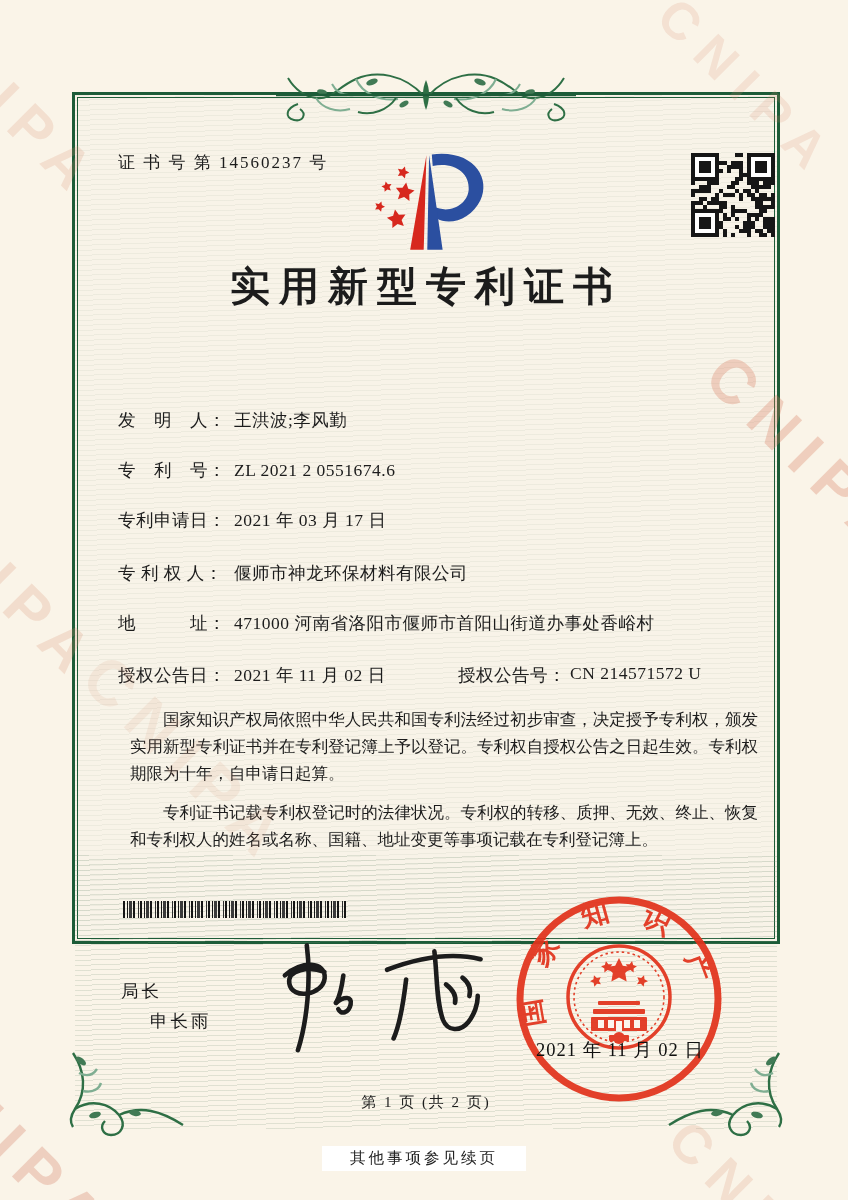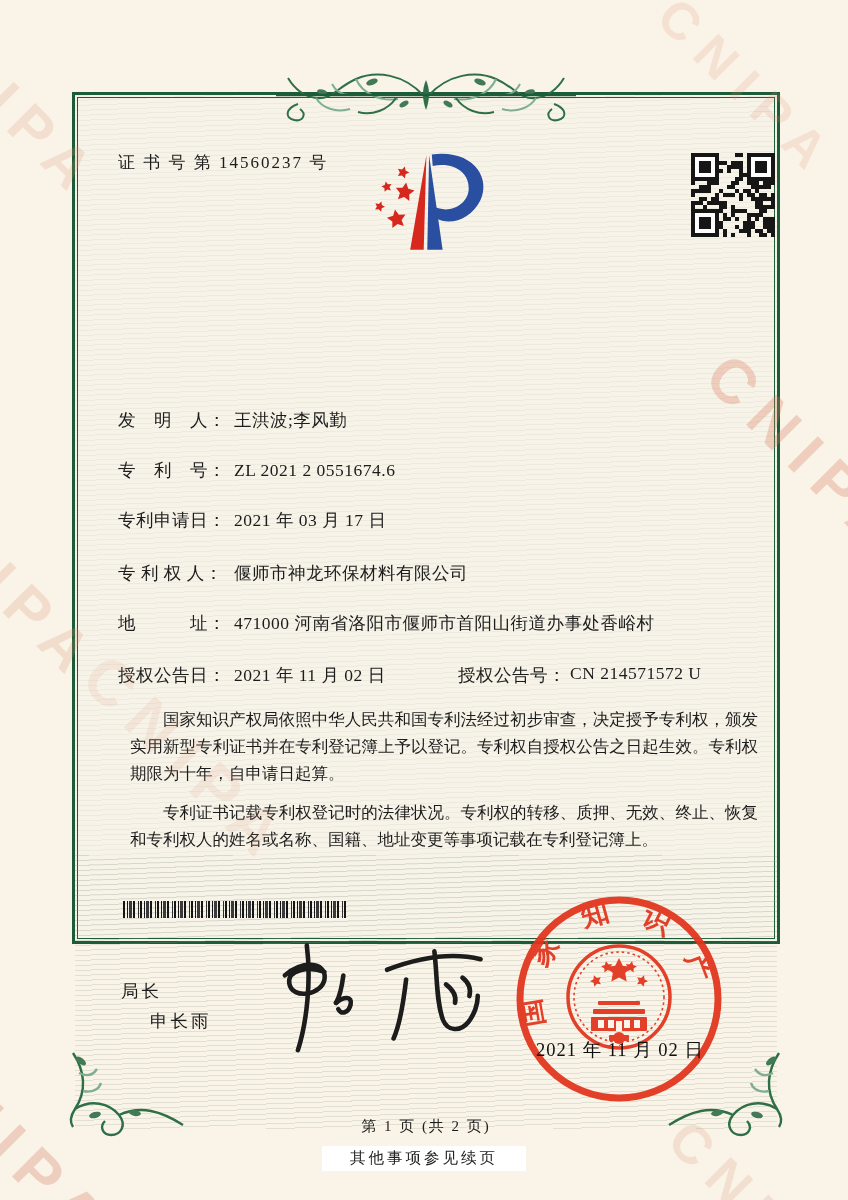--- a/index.html
+++ b/index.html
@@ -72,21 +72,21 @@
       #2c2c2c 15px 16px, rgba(0,0,0,0) 16px 17px);
   }
   .sig-role{position:absolute;left:46px;top:878px;font-size:17.5px;letter-spacing:3px;z-index:5;margin-top:6px;}
   .sig-name{position:absolute;left:46px;top:914px;font-size:17.5px;letter-spacing:3px;z-index:5;margin-left:29px;}
   .signature{position:absolute;left:142px;top:840px;z-index:6;transform:rotate(-2deg);}
   .seal{position:absolute;left:438px;top:798px;width:212px;height:212px;z-index:5;opacity:.93;}
   .seal-date{
     position:absolute;left:440px;top:942px;width:210px;text-align:center;
     font-size:18.5px;letter-spacing:1px;color:#101010;z-index:7;white-space:nowrap;
   }
-  .page-num{position:absolute;left:0;top:998px;width:100%;text-align:center;font-size:15px;letter-spacing:2px;z-index:5;margin-top:24px;}
+  .page-num{position:absolute;left:0;top:998px;width:100%;text-align:center;font-size:15px;letter-spacing:2px;z-index:5;}
   .foot-note{
     position:absolute;left:50%;top:1146px;transform:translateX(-50%);
     background:#ffffff;padding:2px 28px;font-size:15.5px;letter-spacing:3px;z-index:5;
     color:#222;white-space:nowrap;
   }
 </style>
 </head>
 <body>
 
 <div class="page">
@@ -308,20 +308,21 @@
         <rect x="4" y="4" width="20" height="20" fill="#fff"></rect>
         <rect x="8" y="8" width="12" height="12" fill="#161616"></rect>
         <rect x="56" y="0" width="28" height="28" fill="#161616"></rect>
         <rect x="60" y="4" width="20" height="20" fill="#fff"></rect>
         <rect x="64" y="8" width="12" height="12" fill="#161616"></rect>
         <rect x="0" y="56" width="28" height="28" fill="#161616"></rect>
         <rect x="4" y="60" width="20" height="20" fill="#fff"></rect>
         <rect x="8" y="64" width="12" height="12" fill="#161616"></rect>
       </svg>
 
+    <div class="title">实用新型专利证书</div>
 
     <div class="field f1">
       <span class="lab">发　明　人：</span><span class="val">王洪波;李风勤</span>
     </div>
     <div class="field f2">
       <span class="lab">专　利　号：</span><span class="val">ZL 2021 2 0551674.6</span>
     </div>
     <div class="field f3">
       <span class="lab">专利申请日：</span><span class="val">2021 年 03 月 17 日</span>
     </div>

